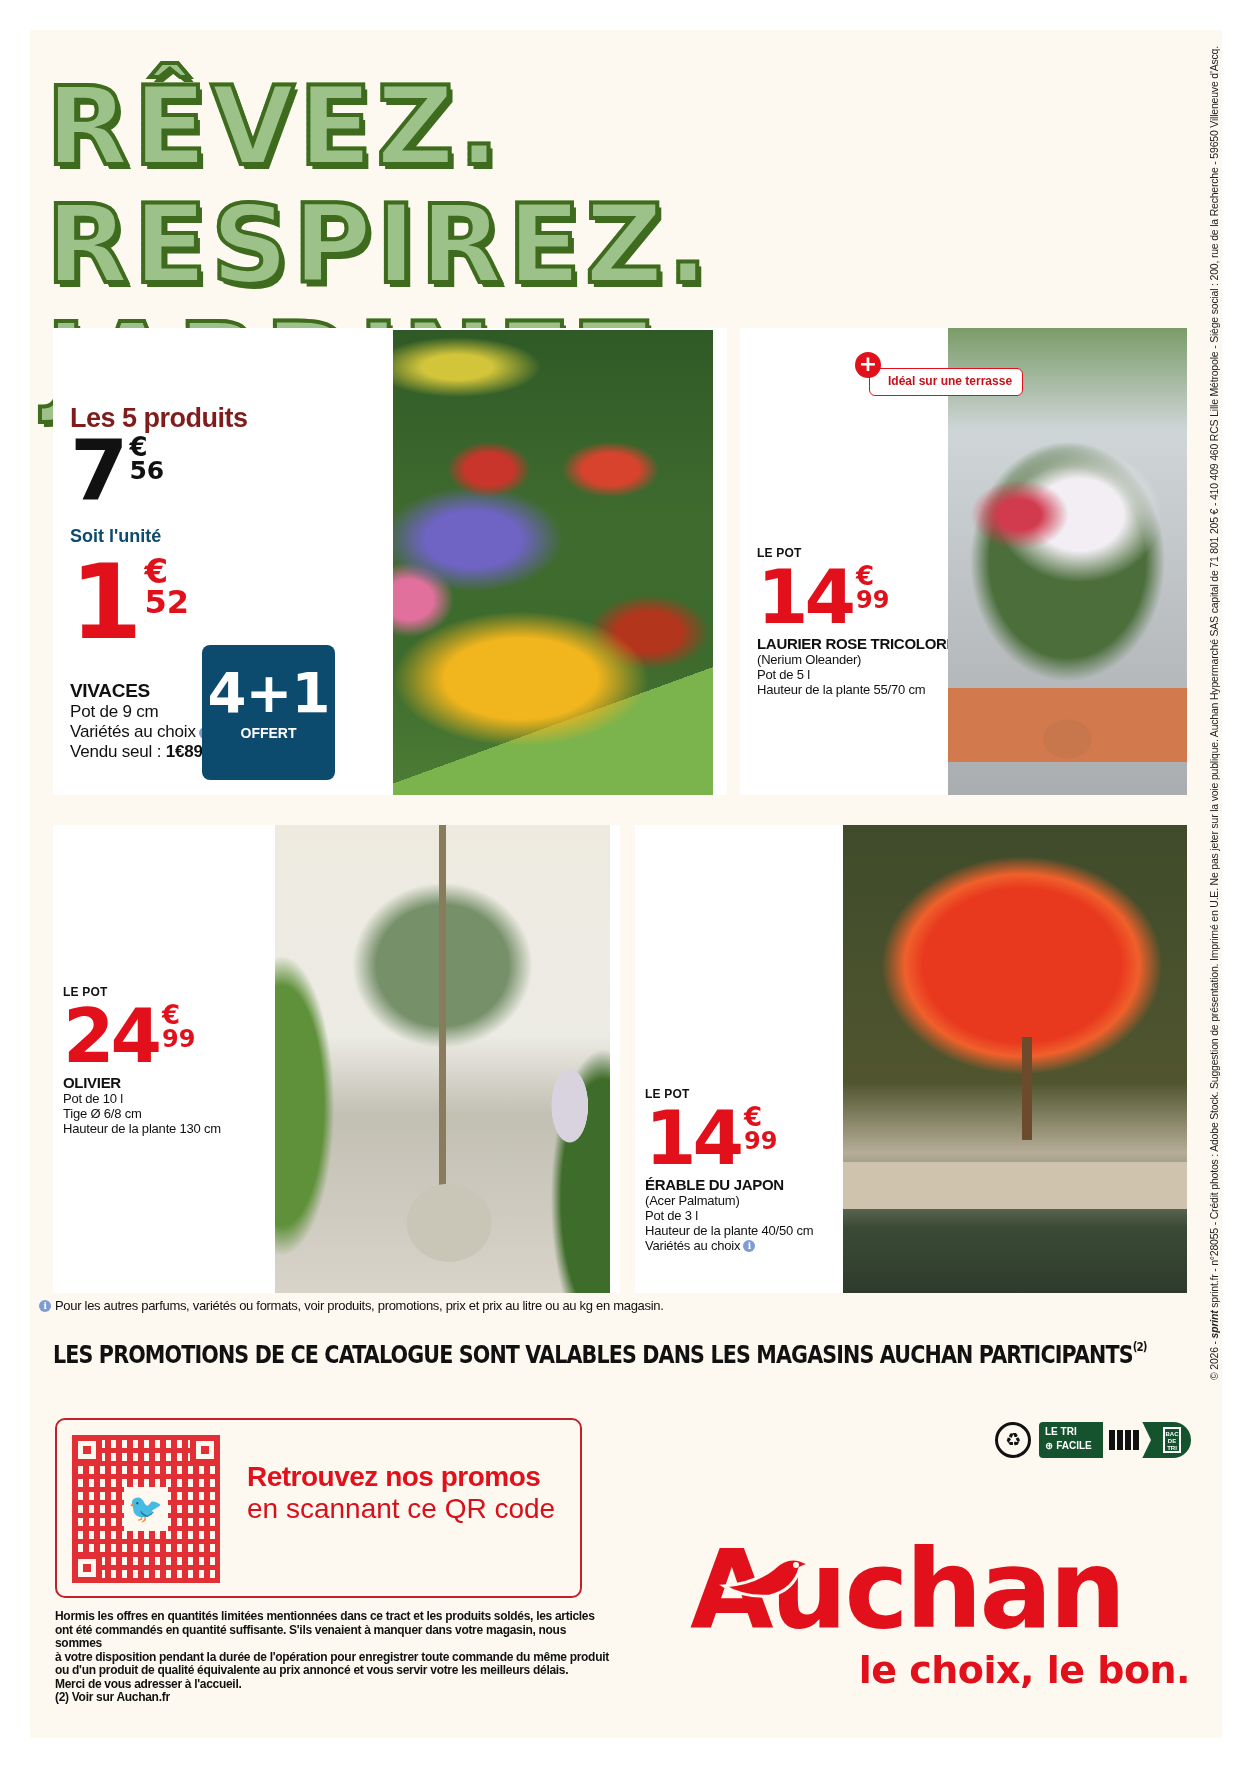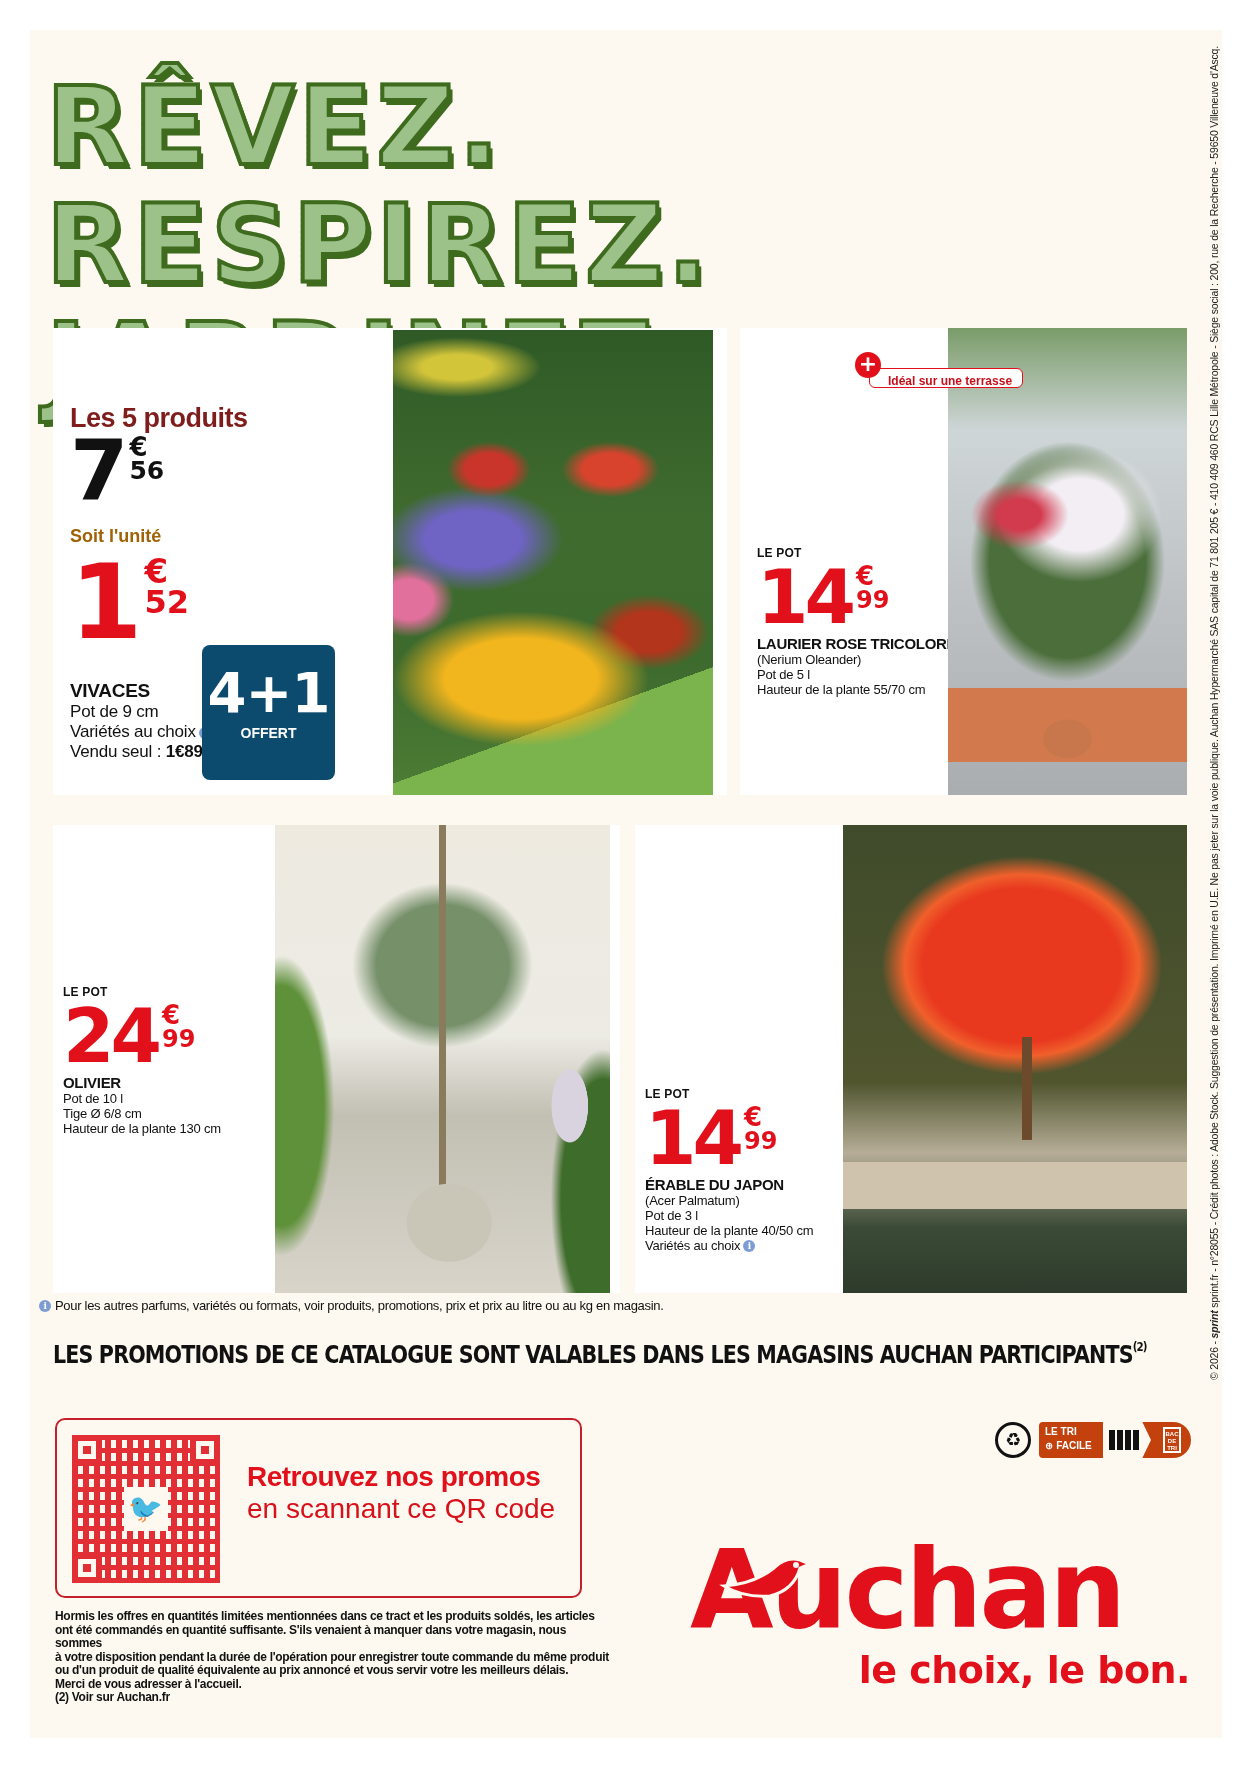--- a/index.html
+++ b/index.html
@@ -86,37 +86,37 @@
   .prod-line { font-size: 13px; line-height: 15px; color: #111; letter-spacing: -0.2px; }
   .info-dot { display: inline-block; width: 12px; height: 12px; border-radius: 50%; background: #7e9cd4; color: #fff; font-size: 9px; font-weight: 700; text-align: center; line-height: 12px; vertical-align: 1px; margin-left: 3px; font-family: "DejaVu Serif", serif; }
 
   
   .v-les5 { position: absolute; left: 17px; top: 75px; font-weight: 700; font-size: 27px; letter-spacing: -0.5px; color: #7f1d1d; }
   .v-price1 { position: absolute; left: 17px; top: 108px; display: flex; color: #111; }
   .v-price1 .int { font-family: "DejaVu Sans", sans-serif; font-weight: 900; font-size: 84px; line-height: 70px; letter-spacing: -3px; }
   .v-price1 .cur { display: flex; flex-direction: column; margin-left: 4px; font-family: "DejaVu Sans", sans-serif; font-weight: 900; }
   .v-price1 .cur .eur { font-size: 26px; line-height: 22px; }
   .v-price1 .cur .cents { font-size: 25px; line-height: 26px; }
-  .v-soit { position: absolute; left: 17px; top: 198px; font-weight: 700; font-size: 18px; color: #a16207; }
+  .v-soit { position: absolute; left: 17px; top: 198px; font-weight: 700; font-size: 18px; color: #0c4a6e; }
   .v-price2 { position: absolute; left: 17px; top: 228px; display: flex; color: #e1101a; }
   .v-price2 .int { font-family: "DejaVu Sans", sans-serif; font-weight: 900; font-size: 104px; line-height: 92px; }
   .v-price2 .cur { display: flex; flex-direction: column; margin-left: 2px; font-family: "DejaVu Sans", sans-serif; font-weight: 900; }
   .v-price2 .cur .eur { font-size: 34px; line-height: 30px; }
   .v-price2 .cur .cents { font-size: 32px; line-height: 32px; }
   .v-desc { position: absolute; left: 17px; top: 352px; }
   .v-desc .prod-name { font-size: 19px; margin: 0; }
   .v-desc .prod-line { font-size: 17px; line-height: 20px; }
   .v-desc b { font-weight: 700; }
 
   .badge-41 { position: absolute; left: 202px; top: 645px; width: 133px; height: 135px; background: #0c4a6e; border-radius: 8px; color: #fff; text-align: center; }
   .badge-41 .big { font-family: "DejaVu Sans", sans-serif; font-weight: 900; font-size: 56px; line-height: 60px; margin-top: 18px; letter-spacing: -1px; }
   .badge-41 .small { font-weight: 700; font-size: 14px; margin-top: 2px; }
 
   
-  .tag-terrasse { position: absolute; left: 869px; top: 368px; height: 20px; padding: 0 10px 0 18px; border: 1.5px solid #e1101a; border-radius: 6px; background: #fff; font-weight: 700; font-size: 12px; color: #c8101a; line-height: 25px; white-space: nowrap; }
+  .tag-terrasse { position: absolute; left: 869px; top: 368px; height: 28px; padding: 0 10px 0 18px; border: 1.5px solid #e1101a; border-radius: 6px; background: #fff; font-weight: 700; font-size: 12px; color: #c8101a; line-height: 25px; white-space: nowrap; }
   .plus-circle { position: absolute; left: 855px; top: 352px; width: 26px; height: 26px; border-radius: 50%; background: #e1101a; color: #fff; font-weight: 900; font-size: 22px; line-height: 24px; text-align: center; font-family: "DejaVu Sans", sans-serif; }
 
   
   .info-line { position: absolute; left: 39px; top: 1298px; font-size: 13px; color: #111; letter-spacing: -0.3px; }
   .info-line .info-dot { margin: 0 4px 0 0; }
   .banner { position: absolute; left: 53px; top: 1340px; font-family: "DejaVu Sans", sans-serif; font-weight: 700; font-size: 24px; letter-spacing: -1px; color: #111; transform: scaleX(0.86); transform-origin: left center; white-space: nowrap; }
   .banner sup { font-size: 12px; vertical-align: 12px; }
 
   .qr-box { position: absolute; left: 55px; top: 1418px; width: 527px; height: 180px; border: 2px solid #c4202b; border-radius: 10px; }
   .qr-code { position: absolute; left: 15px; top: 15px; width: 148px; height: 148px;
@@ -129,21 +129,21 @@
   .qr-finder::after { content: ""; position: absolute; left: 5px; top: 5px; width: 8px; height: 8px; background: #e01a22; }
   .qr-center { position: absolute; left: 52px; top: 52px; width: 44px; height: 44px; background: #fdf9f0; color: #e01a22; font-size: 28px; text-align: center; line-height: 44px; }
   .qr-text { position: absolute; left: 190px; top: 42px; color: #e1101a; }
   .qr-text .t1 { font-weight: 700; font-size: 28px; line-height: 30px; letter-spacing: -0.5px; }
   .qr-text .t2 { font-size: 28px; line-height: 34px; color: #d8101a; }
 
   .disclaimer { position: absolute; left: 55px; top: 1610px; width: 560px; font-size: 12px; line-height: 13.5px; color: #111; letter-spacing: -0.3px; font-weight: 700; }
 
   .tri { position: absolute; left: 995px; top: 1418px; width: 200px; height: 44px; }
   .tri-arrows { position: absolute; left: 0; top: 4px; width: 36px; height: 36px; border: 3px solid #111; border-radius: 50%; font-size: 18px; text-align: center; line-height: 30px; font-weight: 700; }
-  .tri-bar { position: absolute; left: 44px; top: 4px; width: 152px; height: 36px; background: #c2410c; border-radius: 4px 18px 18px 4px; text-decoration: underline; }
+  .tri-bar { position: absolute; left: 44px; top: 4px; width: 152px; height: 36px; background: #14532d; border-radius: 4px 18px 18px 4px; text-decoration: underline; }
   .tri-bar .label { position: absolute; left: 6px; top: 3px; color: #fff; font-weight: 700; font-size: 10px; line-height: 14px; }
   .tri-bar .paper { position: absolute; left: 64px; top: 0; width: 48px; height: 36px; background: #fdf9f0; clip-path: polygon(0 0, 82% 0, 100% 50%, 82% 100%, 0 100%); }
   .tri-bar .paper::after { content: ""; position: absolute; left: 6px; top: 8px; width: 30px; height: 20px; background: repeating-linear-gradient(90deg, #111 0 6px, #fdf9f0 6px 8px); }
   .tri-bar .bin { position: absolute; right: 10px; top: 5px; width: 18px; height: 26px; border: 2px solid #fff; color: #fff; font-size: 6px; line-height: 7px; text-align: center; font-weight: 700; padding-top: 2px; }
 
   .logo { position: absolute; left: 690px; top: 1530px; width: 500px; height: 170px; color: #e1101a; }
   .logo .word { position: absolute; left: 0; top: 0; font-family: "DejaVu Sans", sans-serif; font-weight: 900; font-size: 108px; line-height: 120px; letter-spacing: -3px; }
   .logo .bird { position: absolute; left: 24px; top: 16px; width: 110px; height: 60px; }
   .logo .tagline { position: absolute; right: 0; top: 118px; font-family: "DejaVu Sans", sans-serif; font-weight: 900; font-size: 38px; line-height: 44px; letter-spacing: -0.5px; }
 

